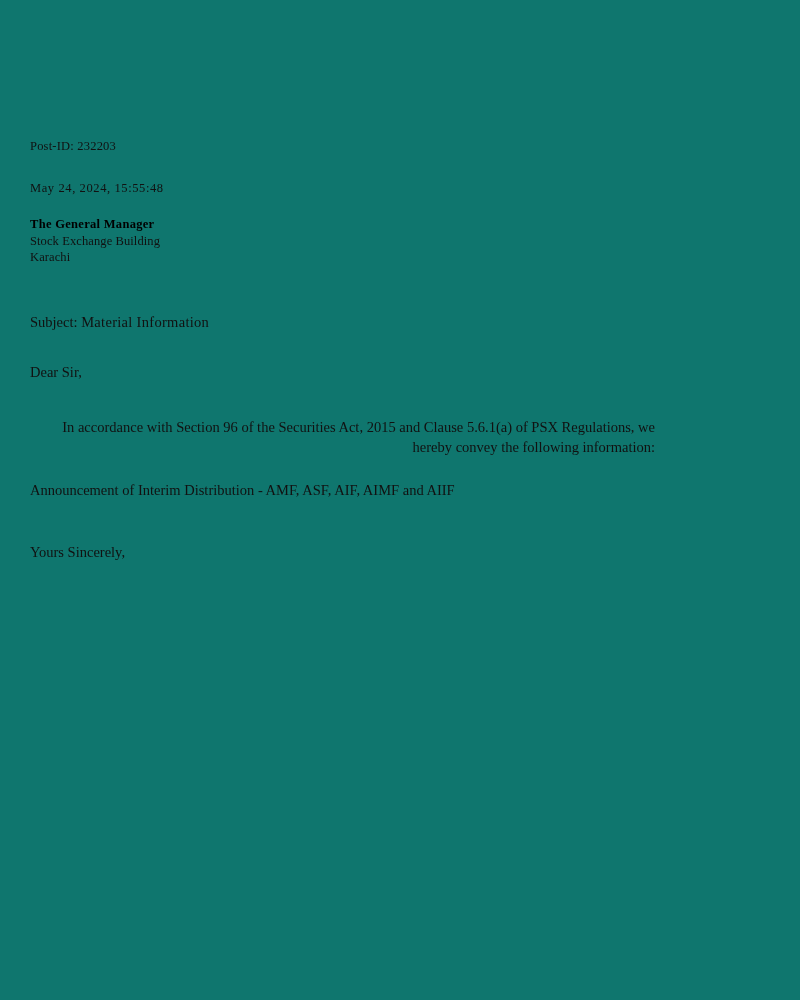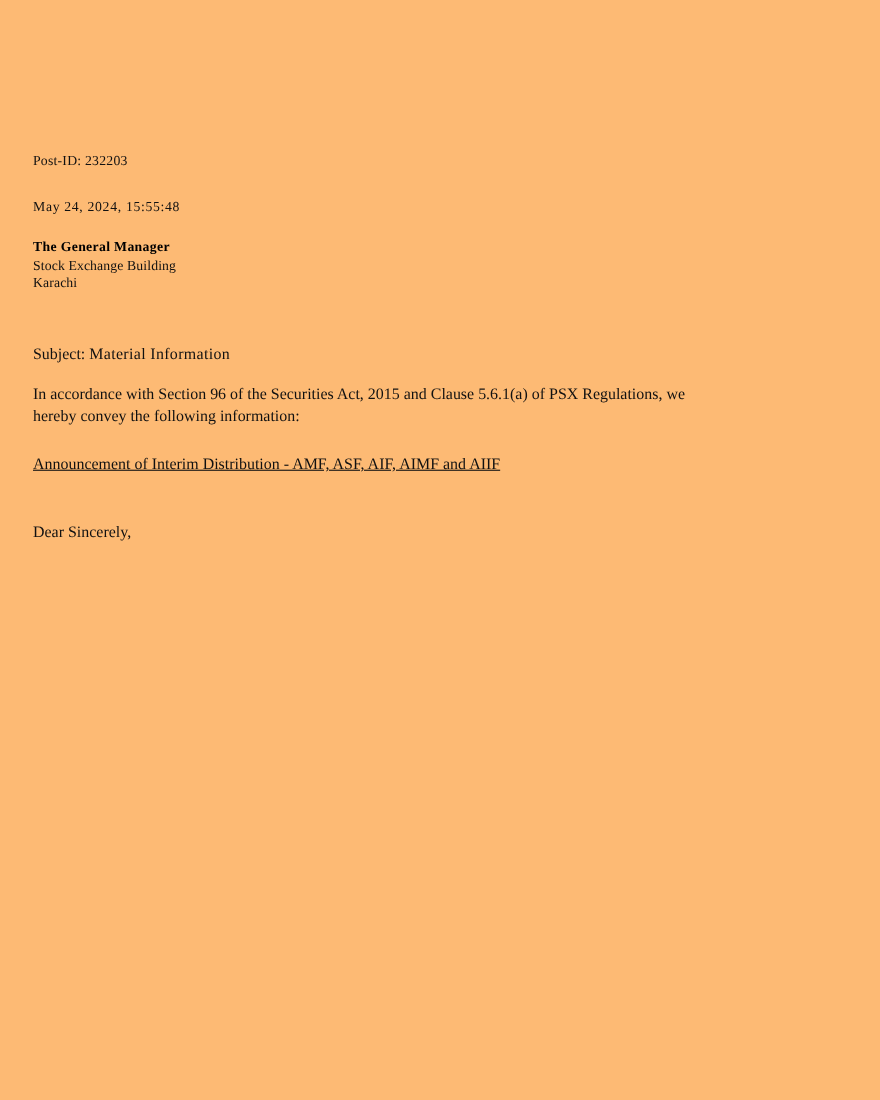--- a/index.html
+++ b/index.html
@@ -11,21 +11,21 @@
     height: 1000px;
     background: #fefefd;
     font-family: "Liberation Serif", serif;
     color: #1a1a1a;
     overflow: hidden;
   }
   .page {
     position: relative;
     width: 800px;
     height: 1000px;
-    background: #fdba74;
+    background: #0f766e;
     box-sizing: border-box;
   }
   .content {
     position: absolute;
     left: 30px;
     top: 138px;
     width: 700px;
   }
   .meta-line {
     font-size: 12.5px;
@@ -66,32 +66,32 @@
     font-weight: normal;
     letter-spacing: 0.3px;
   }
   .salutation {
     margin-top: 31px;
     font-size: 14.5px;
     line-height: 19px;
     color: #111;
   }
   .body-para {
-    margin-top: 17px;
+    margin-top: 35px;
     font-size: 14.5px;
     line-height: 20px;
     color: #111;
     max-width: 625px;
+    text-align: right;
   }
   .announcement {
     margin-top: 23px;
     font-size: 14.5px;
     line-height: 20px;
     color: #111;
-    text-decoration: underline;
   }
   .closing {
     margin-top: 42px;
     font-size: 14.5px;
     line-height: 20px;
     color: #111;
   }
 </style>
 </head>
 <body>
@@ -106,21 +106,22 @@
       <div class="addressee-name">The General Manager</div>
       <div class="addressee-line">Stock Exchange Building</div>
       <div class="addressee-line">Karachi</div>
     </div>
 
     <div class="subject">
       <span class="subject-label">Subject:</span>
       <span class="subject-value">Material Information</span>
     </div>
 
+    <div class="salutation">Dear Sir,</div>
 
     <div class="body-para">In accordance with Section 96 of the Securities Act, 2015 and Clause 5.6.1(a) of PSX Regulations, we hereby convey the following information:</div>
 
     <div class="announcement">Announcement of Interim Distribution - AMF, ASF, AIF, AIMF and AIIF</div>
 
-    <div class="closing">Dear Sincerely,</div>
+    <div class="closing">Yours Sincerely,</div>
 
   </div>
 </div>
 
 </body></html>

